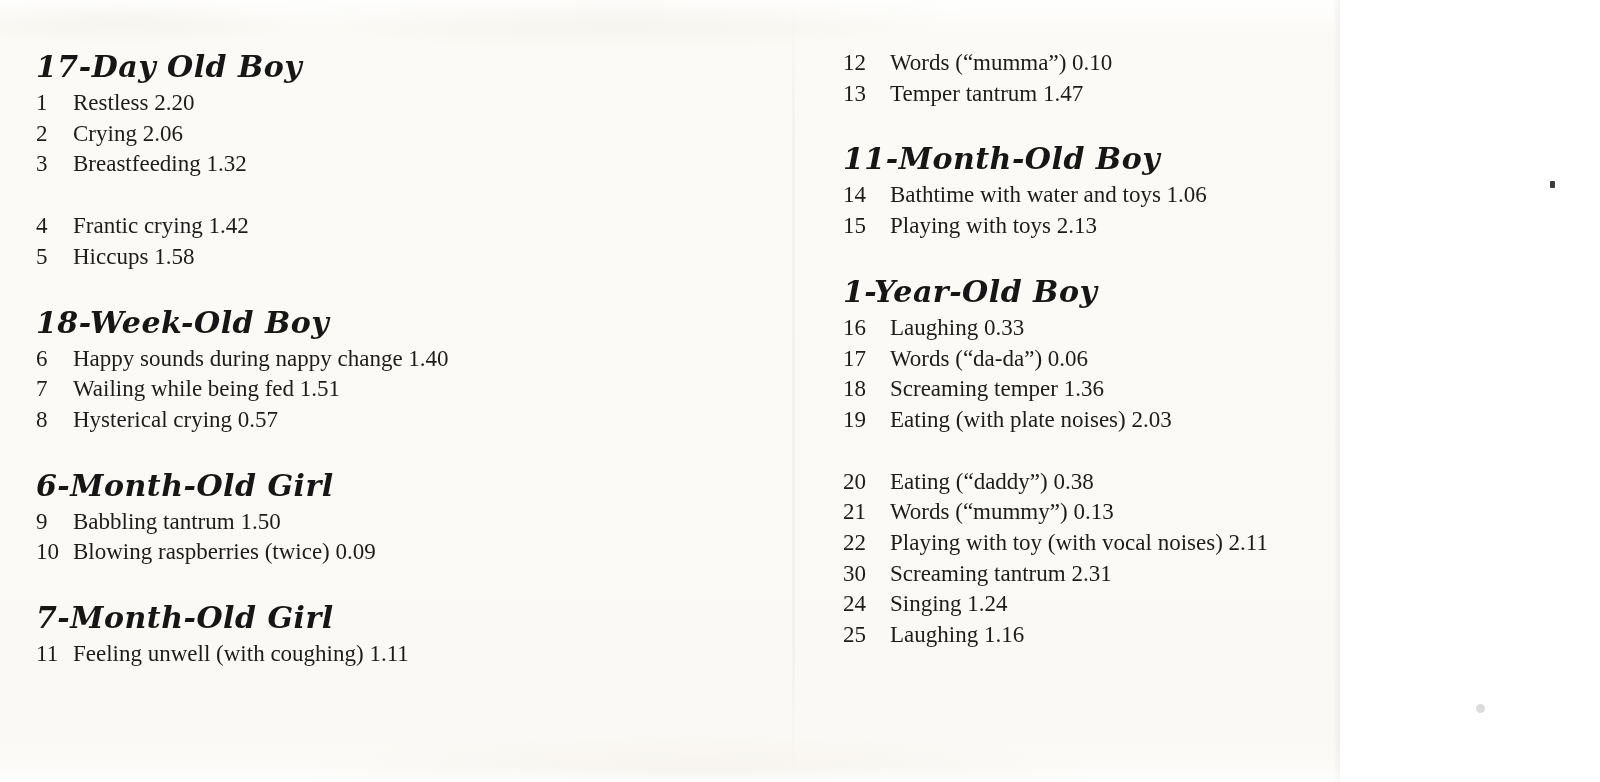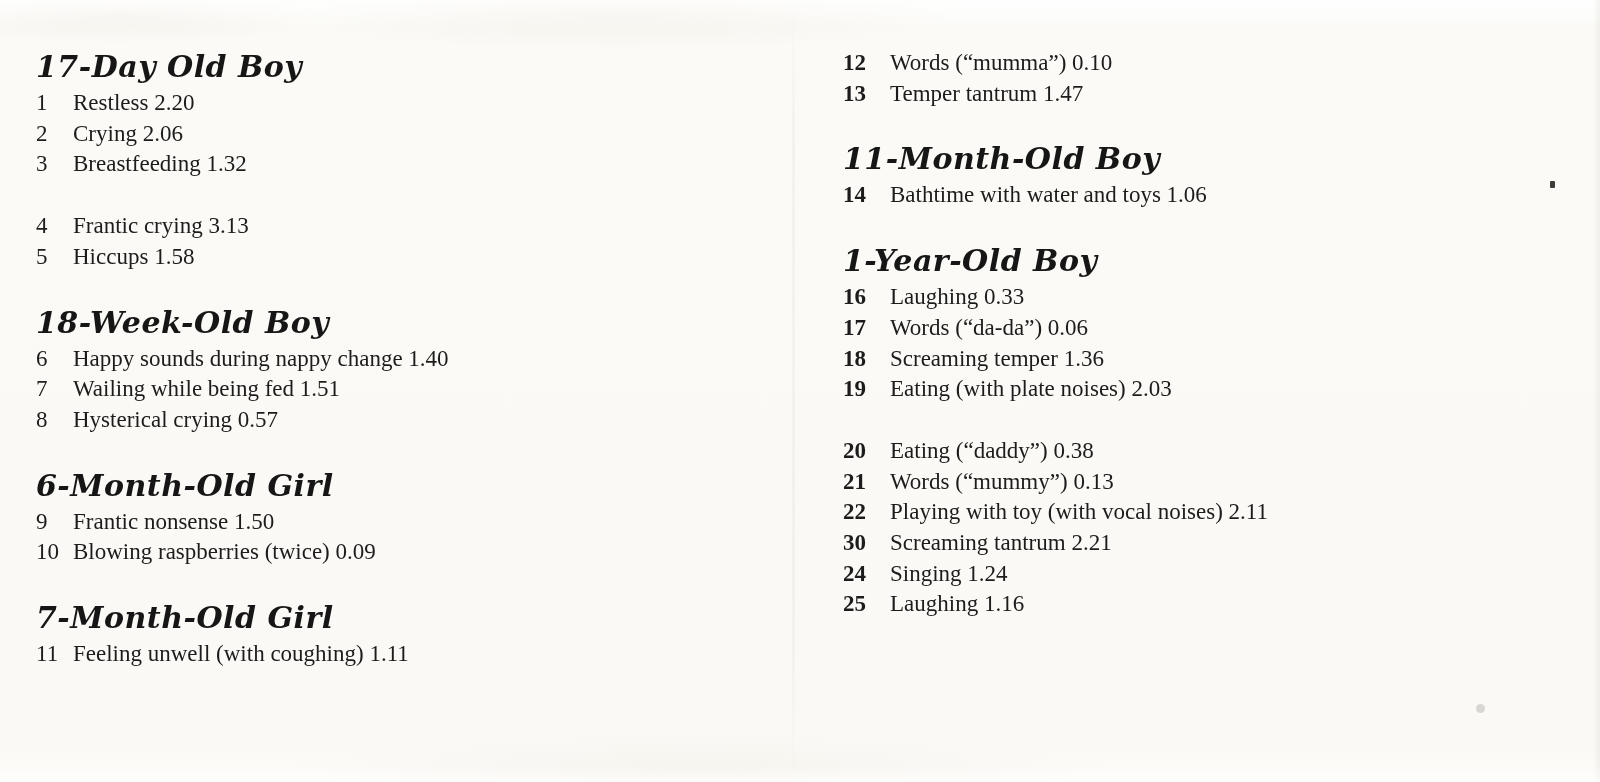--- a/index.html
+++ b/index.html
@@ -5,21 +5,21 @@
   html, body {
     margin: 0;
     padding: 0;
     width: 1600px;
     height: 782px;
     overflow: hidden;
     font-family: "Liberation Serif", serif;
   }
   .scan {
     position: relative;
-    width: 1600px;
+    width: 1340px;
     height: 782px;
     background:
       radial-gradient(ellipse 500px 60px at 620px 10px, rgba(244,241,234,0.9), rgba(244,241,234,0) 70%),
       radial-gradient(ellipse 300px 40px at 120px 16px, rgba(243,240,233,0.8), rgba(243,240,233,0) 70%),
       radial-gradient(ellipse 600px 50px at 700px 770px, rgba(246,243,237,0.9), rgba(246,243,237,0) 70%),
       linear-gradient(to bottom, #fdfdfb 0%, #fbfaf6 4%, #fbf9f5 95%, #fdfcfa 100%);
     color: #1b1b1b;
   }
   .top-strip {
     position: absolute; top: 0; left: 0; width: 100%; height: 28px;
@@ -62,75 +62,76 @@
     letter-spacing: 0.5px;
     color: #161616;
   }
   .track {
     font-size: 23px;
     line-height: 30.7px;
     white-space: nowrap;
     color: #1c1c1c;
   }
   .num { display: inline-block; min-width: 37px; }
-  .col-right .num { min-width: 47px; font-weight: bold; }
+  .col-right .num { min-width: 47px; }
 </style>
 </head>
 <body>
 
 <div class="scan">
   <div class="top-strip"></div>
   <div class="col col-left">
       <div class="section">
         <div class="heading">17-Day Old Boy</div>
         <div class="track"><span class="num">1</span><span class="title">Restless</span> <span class="duration">2.20</span></div>
         <div class="track"><span class="num">2</span><span class="title">Crying</span> <span class="duration">2.06</span></div>
         <div class="track"><span class="num">3</span><span class="title">Breastfeeding</span> <span class="duration">1.32</span></div>
       </div>
       <div class="section">
-        <div class="track"><span class="num">4</span><span class="title">Frantic crying</span> <span class="duration">3.13</span></div>
+        <div class="track"><span class="num">4</span><span class="title">Frantic crying</span> <span class="duration">1.42</span></div>
         <div class="track"><span class="num">5</span><span class="title">Hiccups</span> <span class="duration">1.58</span></div>
       </div>
       <div class="section">
         <div class="heading">18-Week-Old Boy</div>
         <div class="track"><span class="num">6</span><span class="title">Happy sounds during nappy change</span> <span class="duration">1.40</span></div>
         <div class="track"><span class="num">7</span><span class="title">Wailing while being fed</span> <span class="duration">1.51</span></div>
         <div class="track"><span class="num">8</span><span class="title">Hysterical crying</span> <span class="duration">0.57</span></div>
       </div>
       <div class="section">
         <div class="heading">6-Month-Old Girl</div>
-        <div class="track"><span class="num">9</span><span class="title">Frantic nonsense</span> <span class="duration">1.50</span></div>
+        <div class="track"><span class="num">9</span><span class="title">Babbling tantrum</span> <span class="duration">1.50</span></div>
         <div class="track"><span class="num">10</span><span class="title">Blowing raspberries (twice)</span> <span class="duration">0.09</span></div>
       </div>
       <div class="section">
         <div class="heading">7-Month-Old Girl</div>
         <div class="track"><span class="num">11</span><span class="title">Feeling unwell (with coughing)</span> <span class="duration">1.11</span></div>
       </div>
     </div>
   <div class="col col-right">
       <div class="section">
         <div class="track"><span class="num">12</span><span class="title">Words (“mumma”)</span> <span class="duration">0.10</span></div>
         <div class="track"><span class="num">13</span><span class="title">Temper tantrum</span> <span class="duration">1.47</span></div>
       </div>
       <div class="section">
         <div class="heading">11-Month-Old Boy</div>
         <div class="track"><span class="num">14</span><span class="title">Bathtime with water and toys</span> <span class="duration">1.06</span></div>
+        <div class="track"><span class="num">15</span><span class="title">Playing with toys</span> <span class="duration">2.13</span></div>
       </div>
       <div class="section">
         <div class="heading">1-Year-Old Boy</div>
         <div class="track"><span class="num">16</span><span class="title">Laughing</span> <span class="duration">0.33</span></div>
         <div class="track"><span class="num">17</span><span class="title">Words (“da-da”)</span> <span class="duration">0.06</span></div>
         <div class="track"><span class="num">18</span><span class="title">Screaming temper</span> <span class="duration">1.36</span></div>
         <div class="track"><span class="num">19</span><span class="title">Eating (with plate noises)</span> <span class="duration">2.03</span></div>
       </div>
       <div class="section">
         <div class="track"><span class="num">20</span><span class="title">Eating (“daddy”)</span> <span class="duration">0.38</span></div>
         <div class="track"><span class="num">21</span><span class="title">Words (“mummy”)</span> <span class="duration">0.13</span></div>
         <div class="track"><span class="num">22</span><span class="title">Playing with toy (with vocal noises)</span> <span class="duration">2.11</span></div>
-        <div class="track"><span class="num">30</span><span class="title">Screaming tantrum</span> <span class="duration">2.21</span></div>
+        <div class="track"><span class="num">30</span><span class="title">Screaming tantrum</span> <span class="duration">2.31</span></div>
         <div class="track"><span class="num">24</span><span class="title">Singing</span> <span class="duration">1.24</span></div>
         <div class="track"><span class="num">25</span><span class="title">Laughing</span> <span class="duration">1.16</span></div>
       </div>
     </div>
   <div class="fold-line"></div>
   <div class="dust-speck-dark"></div>
   <div class="dust-speck-light"></div>
   <div class="right-edge-shade"></div>
   <div class="bottom-strip"></div>
 </div>

